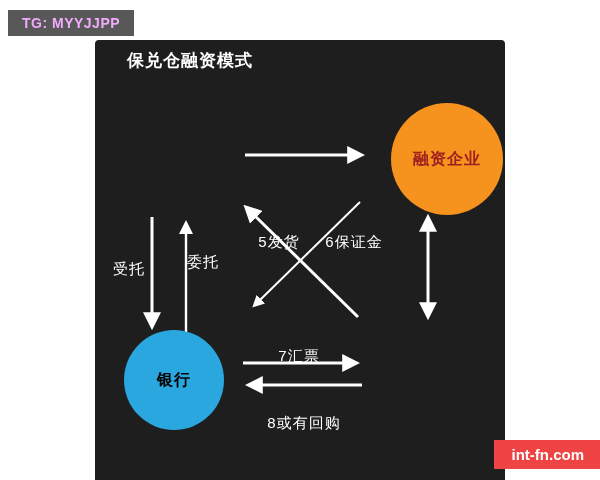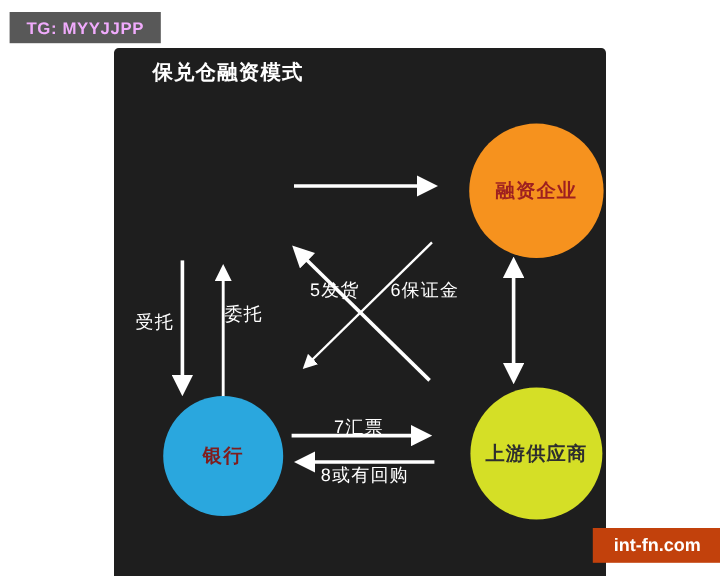--- a/index.html
+++ b/index.html
@@ -27,21 +27,21 @@
     letter-spacing: 0.5px;
     padding: 5px 14px;
     z-index: 3;
   }
 
   
   .badge-int {
     position: absolute;
     right: 0;
     top: 440px;
-    background: #c2410c;
+    background: #ef4444;
     color: #ffffff;
     font-size: 15px;
     font-weight: 600;
     padding: 6px 16px 6px 18px;
     z-index: 3;
   }
 
   
   .panel {
     position: absolute;
@@ -81,22 +81,22 @@
   }
   .node-warehouse {
     left: 29px; top: 67px; width: 106px; height: 106px;
     background: #33bd9b; color: #ffffff;
   }
   .node-financing {
     left: 296px; top: 63px; width: 112px; height: 112px;
     background: #f6921e; color: #9e2020;
   }
   .node-bank {
-    left: 41px; top: 290px; width: 100px; height: 100px;
-    background: #2aa7de; color: #7f1d1d;
+    left: 29px; top: 290px; width: 100px; height: 100px;
+    background: #2aa7de; color: #000000;
   }
   .node-supplier {
     left: 297px; top: 283px; width: 110px; height: 110px;
     background: #d5df26; color: #2e2e2e;
   }
 
   .edge-label {
     position: absolute;
     color: #ffffff;
     font-size: 15px;
@@ -105,21 +105,21 @@
     transform: translate(-50%, -50%);
     letter-spacing: 1px;
   }
   .lbl-cooperation { left: 209px; top: 92px; }
   .lbl-entrusted   { left: 34px;  top: 229px; }
   .lbl-entrust     { left: 108px; top: 222px; text-align: center; }
   .lbl-delivery    { left: 184px; top: 202px; }
   .lbl-deposit     { left: 259px; top: 202px; }
   .lbl-contract    { left: 372px; top: 225px; }
   .lbl-bill        { left: 204px; top: 316px; }
-  .lbl-repurchase  { left: 209px; top: 356px; }
+  .lbl-repurchase  { left: 209px; top: 383px; }
 </style>
 </head>
 <body>
 
 <div class="stage">
 
   <div class="badge-tg">TG: MYYJJPP</div>
 
   <div class="panel">
 
@@ -148,23 +148,20 @@
 
       <line x1="267" y1="345" x2="166" y2="345" stroke="#ffffff" stroke-width="3" marker-end="url(#ah)"></line>
     </svg>
 
     <div class="node node-financing">
       <span>融资企业</span>
     </div>
     <div class="node node-bank">
       <span>银行</span>
     </div>
-    <div class="node node-supplier">
-      <span>上游供应商</span>
-    </div>
 
     <div class="edge-label lbl-entrusted">受托</div>
     <div class="edge-label lbl-entrust">委托</div>
     <div class="edge-label lbl-delivery">5发货</div>
     <div class="edge-label lbl-deposit">6保证金</div>
     <div class="edge-label lbl-bill">7汇票</div>
     <div class="edge-label lbl-repurchase">8或有回购</div>
 
   </div>
 

